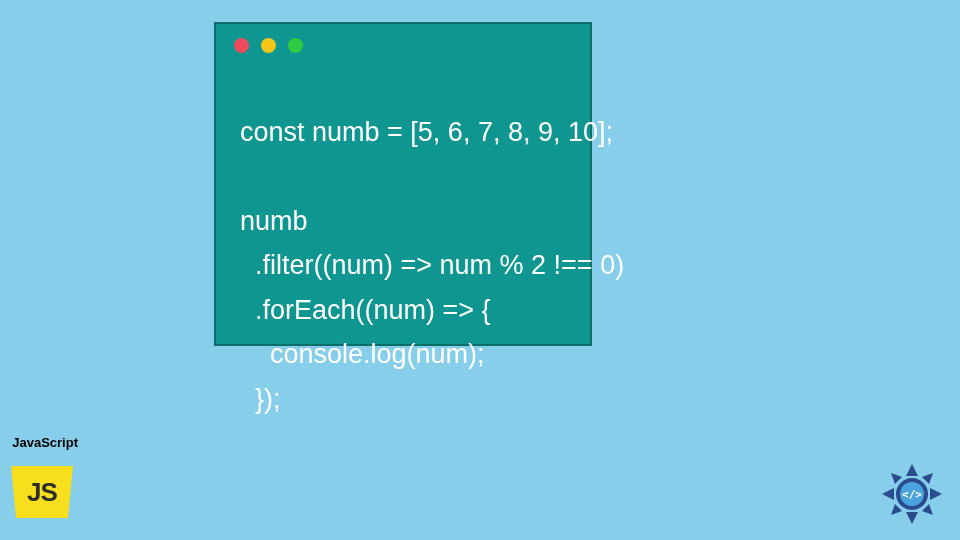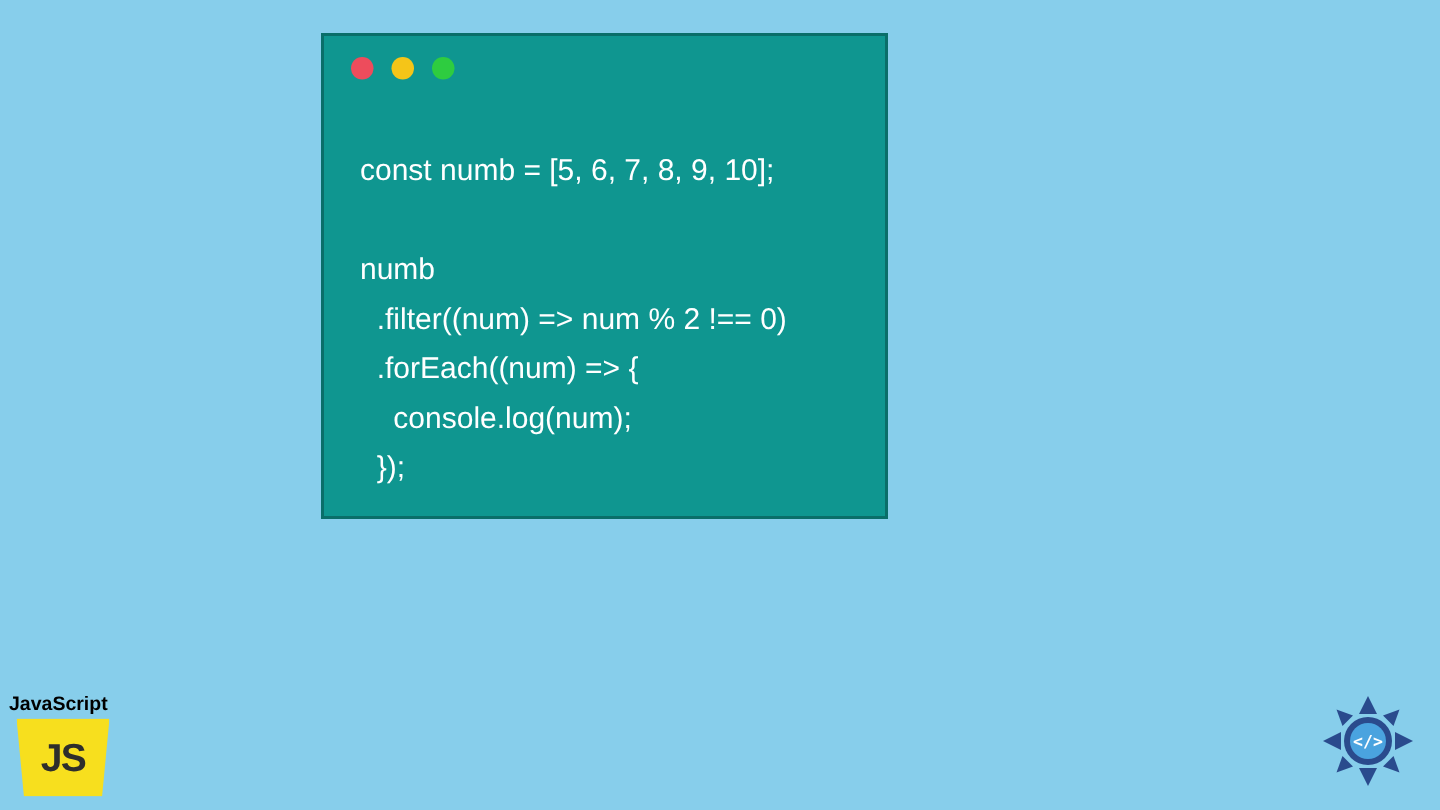--- a/index.html
+++ b/index.html
@@ -28,42 +28,42 @@
     height: 15px;
     border-radius: 50%;
   }
   .dot-red { background: #ed4c5c; }
   .dot-yellow { background: #f5c518; }
   .dot-green { background: #2ecc40; }
   .code-content {
     padding: 4px 24px 0 24px;
     color: #ffffff;
     font-family: Arial, sans-serif;
-    font-size: 20px;
+    font-size: 27px;
     line-height: 1.65;
     white-space: pre;
   }
   .js-badge {
     position: absolute;
     left: 6px;
     bottom: 6px;
     width: 72px;
   }
   .js-label {
     font-size: 13px;
     font-weight: bold;
     color: #000;
-    text-align: left;
+    text-align: right;
     margin-bottom: 2px;
   }
   .js-logo {
     width: 62px;
     height: 52px;
     background: #f7df1e;
-    margin: 3px auto;
+    margin: 16px auto;
     position: relative;
     clip-path: polygon(0 0, 100% 0, 92% 100%, 8% 100%);
     display: flex;
     align-items: center;
     justify-content: center;
   }
   .js-logo-text {
     color: #2e2e2c;
     font-weight: 900;
     font-size: 26px;

